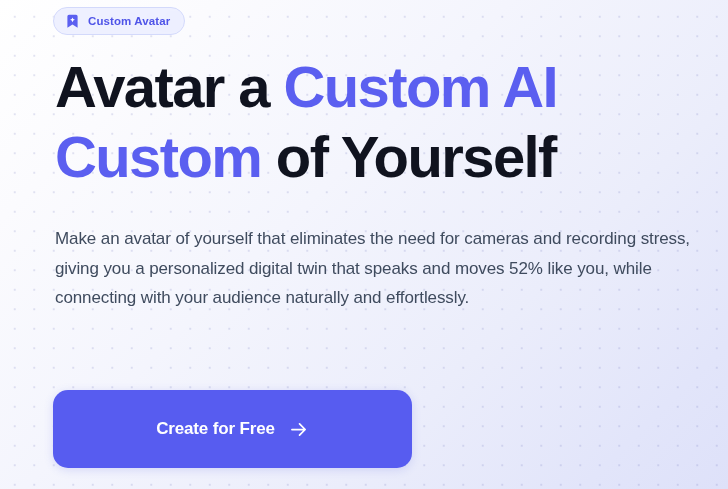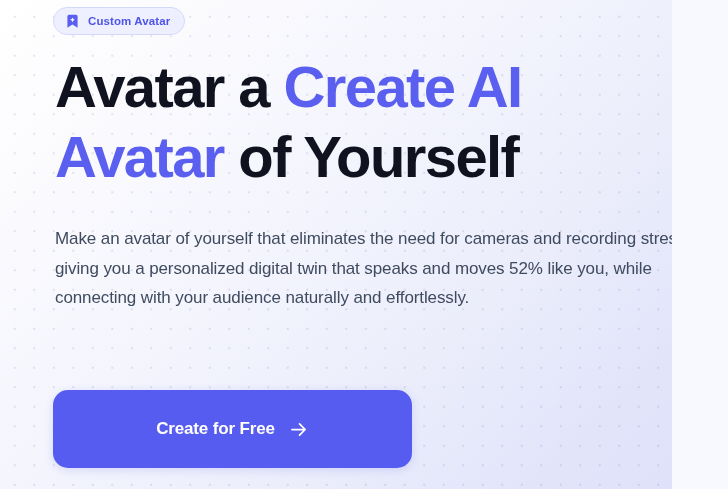--- a/index.html
+++ b/index.html
@@ -13,21 +13,21 @@
   body {
     font-family: "Liberation Sans", sans-serif;
     background: #f8f9ff;
     position: relative;
   }
 
   
   .hero {
     position: absolute;
     inset: 0;
-    width: 672px;
+    width: 728px;
     height: 489px;
     background:
       linear-gradient(135deg,
         #ffffff 0%,
         #fbfbfe 18%,
         #f4f5fd 42%,
         #ebedfb 68%,
         #e2e5fa 88%,
         #dee1f9 100%);
     overflow: hidden;
@@ -154,22 +154,22 @@
       <span class="badge-icon-wrap">
         <svg class="badge-icon" viewBox="0 0 24 24" aria-hidden="true">
           <path d="M7 2.5h10a2.2 2.2 0 0 1 2.2 2.2v16.1l-7.2-4.6-7.2 4.6V4.7A2.2 2.2 0 0 1 7 2.5Z" fill="#5b5ff0"></path>
           <path d="M12 6.2l1.05 2.35 2.35 1.05-2.35 1.05L12 13l-1.05-2.35-2.35-1.05 2.35-1.05L12 6.2Z" fill="#ffffff"></path>
         </svg>
       </span>
       <span class="badge-label">Custom Avatar</span>
     </div>
 
     <h1 class="headline">
-      <span class="line"><span>Avatar a </span><span class="accent">Create AI</span></span>
-      <span class="line"><span class="accent">Avatar</span><span> of Yourself</span></span>
+      <span class="line"><span>Avatar a </span><span class="accent">Custom AI</span></span>
+      <span class="line"><span class="accent">Custom</span><span> of Yourself</span></span>
     </h1>
 
     <p class="subcopy">Make an avatar of yourself that eliminates the need for cameras and recording stress, giving you a personalized digital twin that speaks and moves 52% like you, while connecting with your audience naturally and effortlessly.</p>
 
     <button class="cta">
       <span class="cta-label">Create for Free</span>
       <span class="cta-arrow-wrap">
         <svg class="cta-arrow" viewBox="0 0 24 24" fill="none" aria-hidden="true">
           <path d="M4.5 12h15M13.2 5.6 19.6 12l-6.4 6.4" stroke="#ffffff" stroke-width="2" stroke-linecap="round" stroke-linejoin="round"></path>
         </svg>

